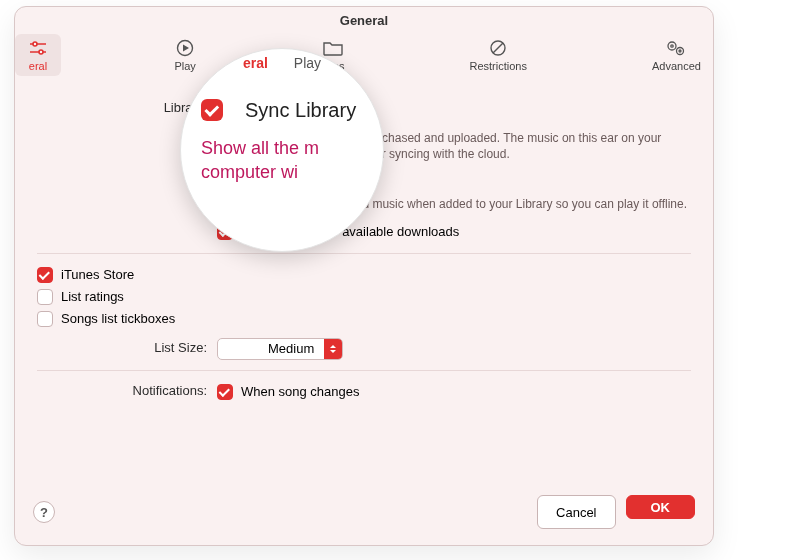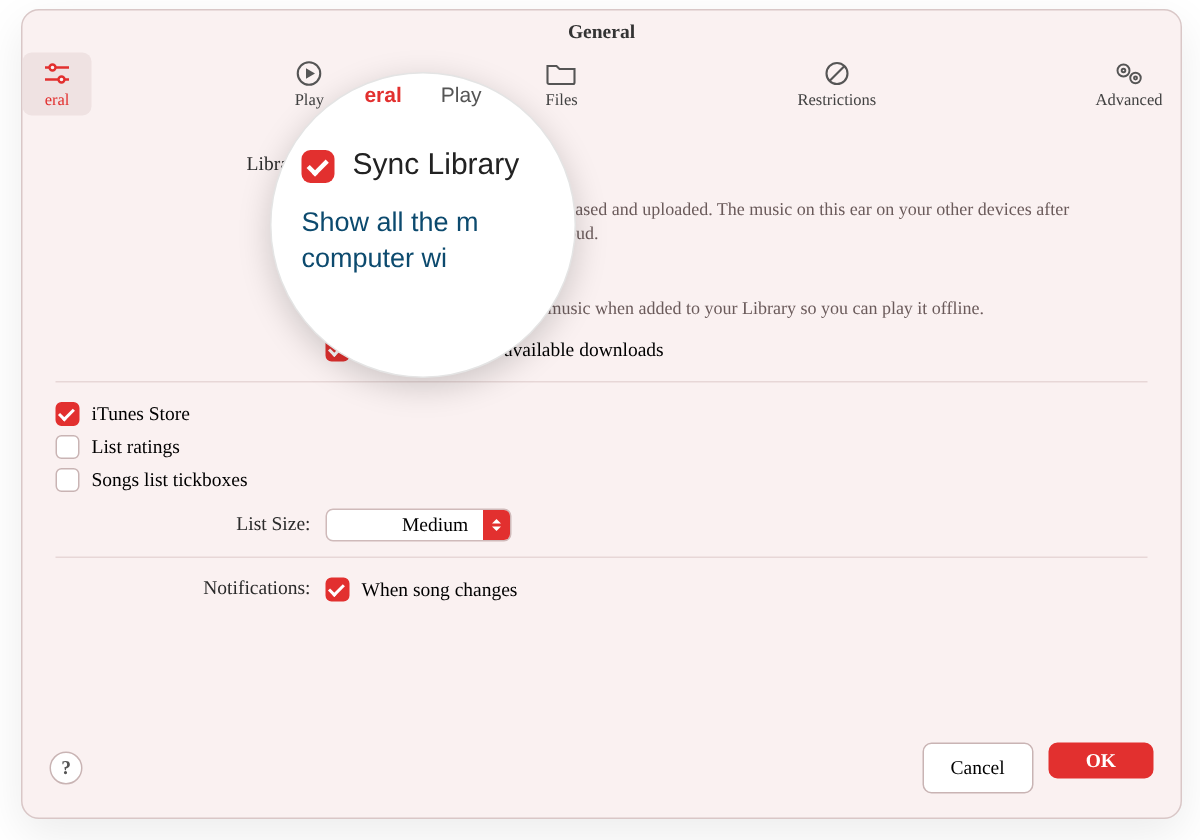--- a/index.html
+++ b/index.html
@@ -8,27 +8,26 @@
       font-size: 13px;
       background: #fff;
       width: 800px;
       height: 560px;
       overflow: hidden;
       position: relative;
     }
     .window {
       position: absolute;
       left: 14px; top: 6px;
-      width: 774px; height: 540px;
+      width: 700px; height: 540px;
       background: #faf1f1;
       border: 1px solid #d9c7c7;
       border-radius: 12px;
       box-shadow: 0 10px 30px rgba(0,0,0,0.08);
       overflow: hidden;
-      font-family: Liberation Serif, serif;
     }
     .titlebar {
       text-align: center;
       padding: 6px 0 2px;
       font-weight: 700;
       font-size: 13px;
       color: #333;
     }
     .tabbar {
       display: flex;
@@ -133,30 +132,30 @@
       left: 180px; top: 48px;
       width: 204px; height: 204px;
       border-radius: 50%;
       background: #fff;
       border: 1px solid #e4e4e4;
       box-shadow: 0 6px 22px rgba(0,0,0,0.18);
       overflow: hidden;
       display:flex; flex-direction:column;
       padding: 50px 4px 0 20px;
     }
-    .mag .big-line { display:flex; align-items:flex-end; gap:12px; }
+    .mag .big-line { display:flex; align-items:flex-start; gap:22px; }
     .mag .big-chk {
       width: 22px; height:22px; border-radius:6px; background:#e2302f;
       display:flex;align-items:center;justify-content:center; flex-shrink:0;
     }
     .mag .big-chk::after{
       content:""; width:10px;height:5px; border-left:3px solid #fff; border-bottom:3px solid #fff; transform:rotate(-45deg) translateY(-1px);
     }
     .mag .big-text { font-size:20px; color:#222; }
-    .mag .sub { padding-top:14px; font-size:18px; color:#0c4a6e; line-height:1.35; }
+    .mag .sub { padding-top:14px; font-size:18px; color:#be185d; line-height:1.35; }
     .topfrag {
       position:absolute; top:6px; left:0; right:0; text-align:center;
       font-size:14px; color:#555; display:flex; justify-content:center; gap:26px;
     }
     .topfrag span:first-child { color:#e2302f; font-weight:600; }
   </style>
 </head>
 <body>
 
 <div class="window">

